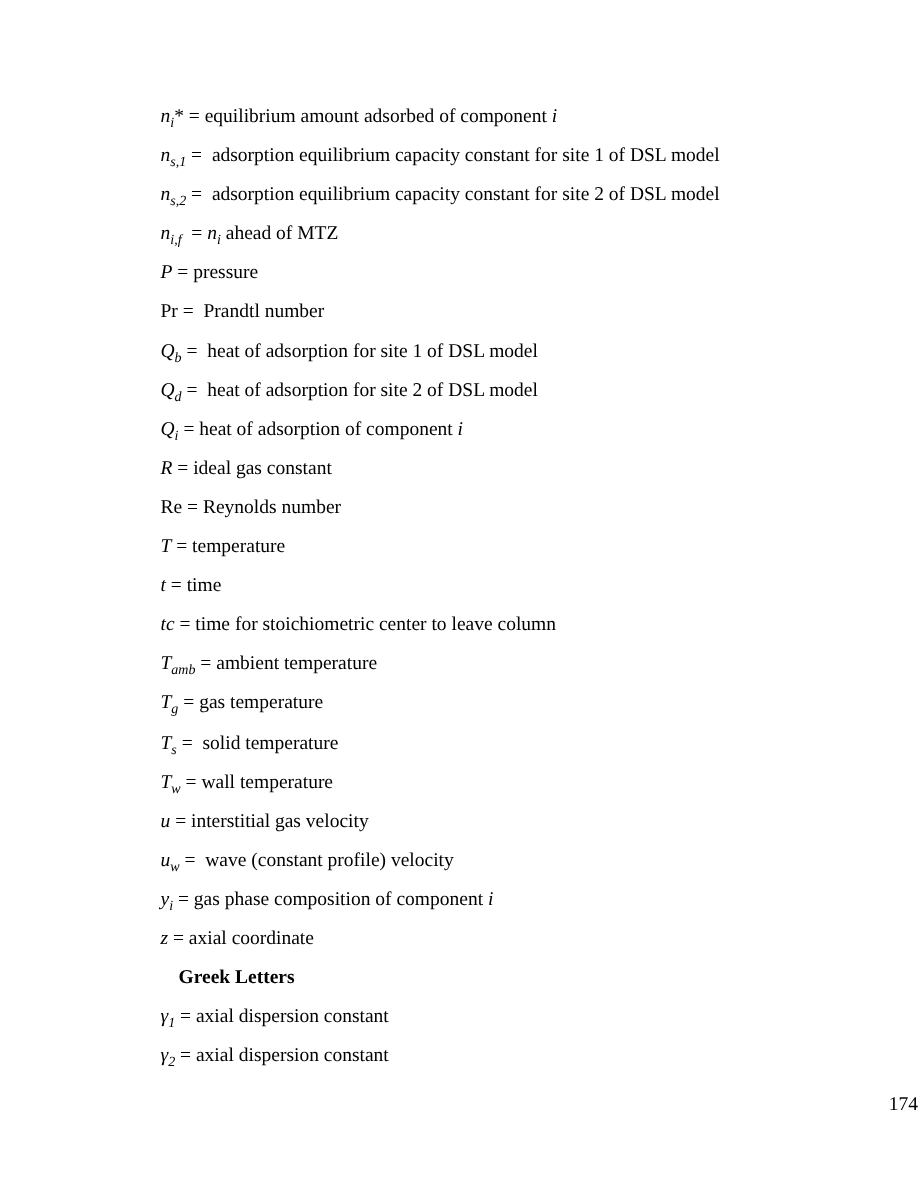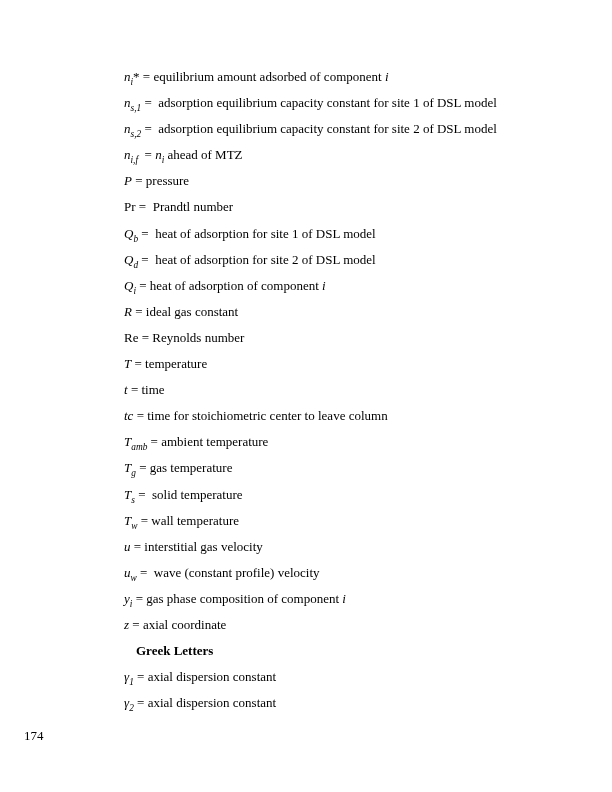--- a/index.html
+++ b/index.html
@@ -9,41 +9,41 @@
     height: 792px;
     margin: 0 auto;
     background: #ffffff;
     font-family: "Liberation Serif", serif;
     font-size: 13px;
     color: #000000;
     overflow: hidden;
   }
   .content {
     position: absolute;
-    left: 124px;
+    left: 107px;
     top: 64px;
     right: 40px;
     white-space: pre;
   }
   .line {
     height: 26.1px;
     line-height: 26.1px;
   }
   .heading { font-weight: bold; margin-left: 12px; }
   .it { font-style: italic; }
   sub {
     font-size: 0.72em;
     line-height: 0;
   }
   .footer {
     position: absolute;
     top: 728px;
     left: 24px;
     width: 588px;
-    text-align: left;
+    text-align: right;
     font-size: 13px;
     line-height: 15px;
   }
 </style>
 </head>
 <body>
 
 <div class="page">
   <div class="content"><div class="line"><span><span class="it">n</span><sub class="it">i</sub><span>*</span></span><span> = </span><span><span>equilibrium amount adsorbed of component </span><span class="it">i</span></span></div><div class="line"><span><span class="it">n</span><sub class="it">s,1</sub></span><span> =  </span><span><span>adsorption equilibrium capacity constant for site 1 of DSL model</span></span></div><div class="line"><span><span class="it">n</span><sub class="it">s,2</sub></span><span> =  </span><span><span>adsorption equilibrium capacity constant for site 2 of DSL model</span></span></div><div class="line"><span><span class="it">n</span><sub class="it">i,f</sub></span><span>  = </span><span><span class="it">n</span><sub class="it">i</sub><span> ahead of MTZ</span></span></div><div class="line"><span><span class="it">P</span></span><span> = </span><span><span>pressure</span></span></div><div class="line"><span><span>Pr</span></span><span> =  </span><span><span>Prandtl number</span></span></div><div class="line"><span><span class="it">Q</span><sub class="it">b</sub></span><span> =  </span><span><span>heat of adsorption for site 1 of DSL model</span></span></div><div class="line"><span><span class="it">Q</span><sub class="it">d</sub></span><span> =  </span><span><span>heat of adsorption for site 2 of DSL model</span></span></div><div class="line"><span><span class="it">Q</span><sub class="it">i</sub></span><span> = </span><span><span>heat of adsorption of component </span><span class="it">i</span></span></div><div class="line"><span><span class="it">R</span></span><span> = </span><span><span>ideal gas constant</span></span></div><div class="line"><span><span>Re</span></span><span> = </span><span><span>Reynolds number</span></span></div><div class="line"><span><span class="it">T</span></span><span> = </span><span><span>temperature</span></span></div><div class="line"><span><span class="it">t</span></span><span> = </span><span><span>time</span></span></div><div class="line"><span><span class="it">tc</span></span><span> = </span><span><span>time for stoichiometric center to leave column</span></span></div><div class="line"><span><span class="it">T</span><sub class="it">amb</sub></span><span> = </span><span><span>ambient temperature</span></span></div><div class="line"><span><span class="it">T</span><sub class="it">g</sub></span><span> = </span><span><span>gas temperature</span></span></div><div class="line"><span><span class="it">T</span><sub class="it">s</sub></span><span> =  </span><span><span>solid temperature</span></span></div><div class="line"><span><span class="it">T</span><sub class="it">w</sub></span><span> = </span><span><span>wall temperature</span></span></div><div class="line"><span><span class="it">u</span></span><span> = </span><span><span>interstitial gas velocity</span></span></div><div class="line"><span><span class="it">u</span><sub class="it">w</sub></span><span> =  </span><span><span>wave (constant profile) velocity</span></span></div><div class="line"><span><span class="it">y</span><sub class="it">i</sub></span><span> = </span><span><span>gas phase composition of component </span><span class="it">i</span></span></div><div class="line"><span><span class="it">z</span></span><span> = </span><span><span>axial coordinate</span></span></div><div class="line heading">Greek Letters</div><div class="line"><span><span class="it">γ</span><sub class="it">1</sub></span><span> = </span><span><span>axial dispersion constant</span></span></div><div class="line"><span><span class="it">γ</span><sub class="it">2</sub></span><span> = </span><span><span>axial dispersion constant</span></span></div></div>
   <div class="footer">174</div>

